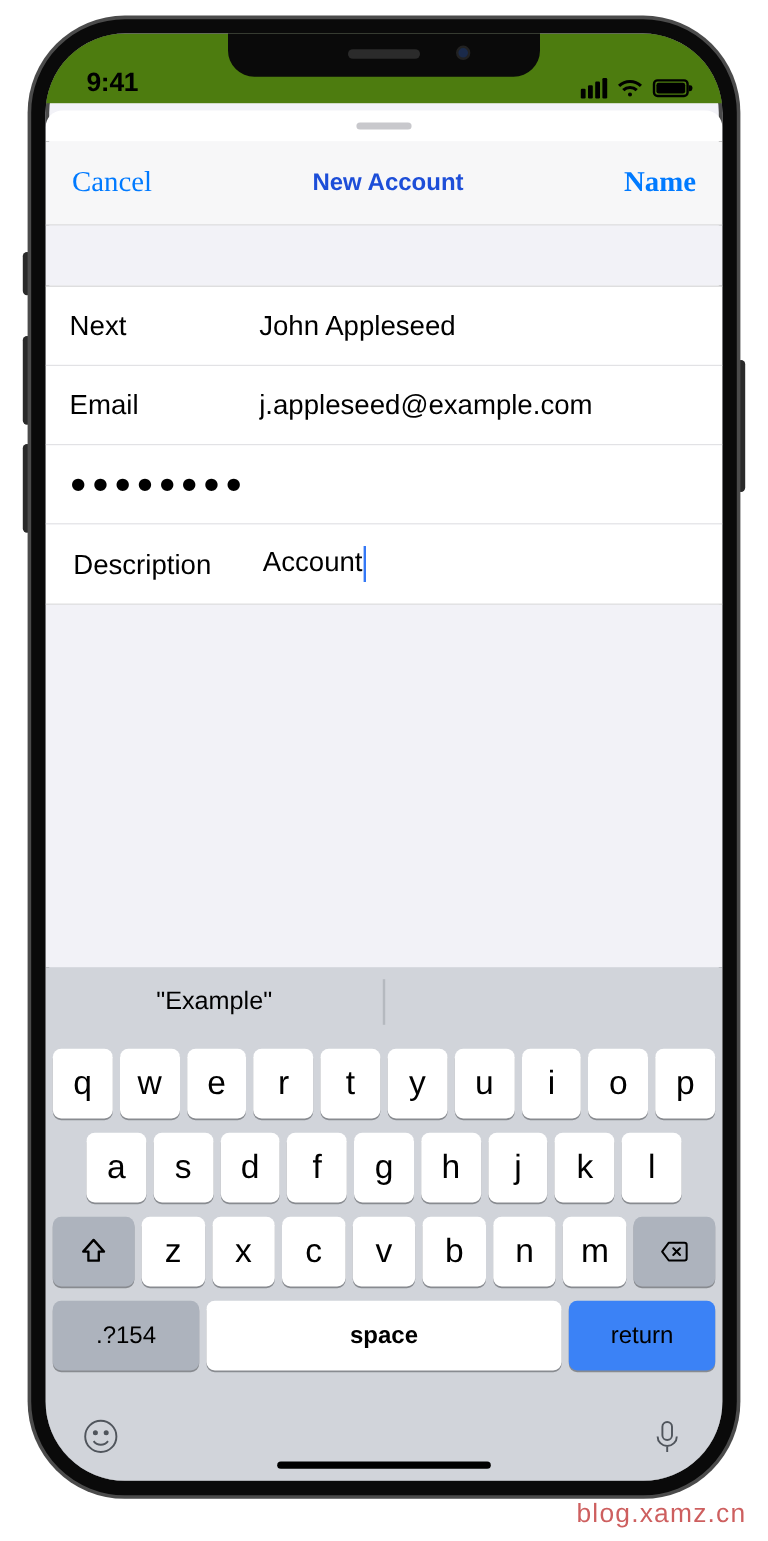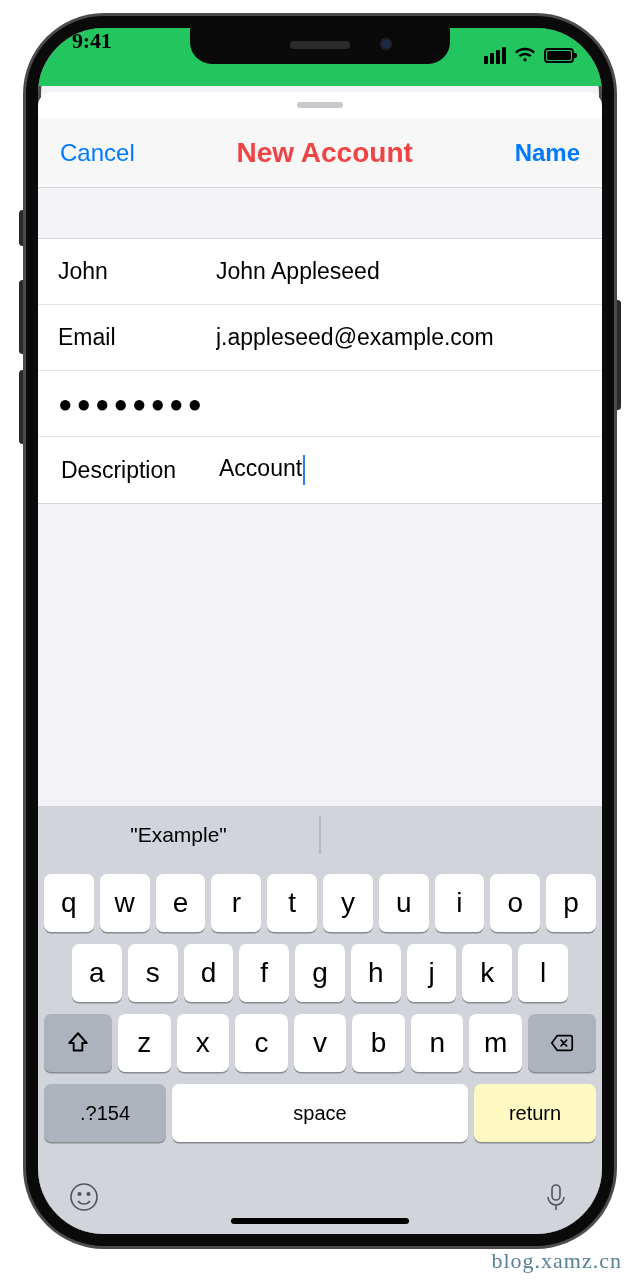--- a/index.html
+++ b/index.html
@@ -25,41 +25,41 @@
   .notch {
     position: absolute; top: -2px; left: 50%; transform: translateX(-50%);
     width: 260px; height: 38px; background: #0a0a0a;
     border-bottom-left-radius: 22px; border-bottom-right-radius: 22px;
     display: flex; align-items: center; justify-content: center; gap: 60px;
   }
   .speaker { width: 60px; height: 8px; background: #2b2b2b; border-radius: 4px; }
   .camera { width: 12px; height: 12px; background: #1a2a4a; border: 2px solid #222; border-radius: 50%; position: absolute; right: 58px; top: 12px; }
 
   
-  .status-bar { height: 58px; display: flex; justify-content: space-between; padding: 0 28px 4px 34px; color:#000; background:#22c55e;font-family:Liberation Serif, serif; }
+  .status-bar { height: 58px; display: flex; align-items: flex-end; justify-content: space-between; padding: 0 28px 4px 34px; color:#000; background:#4d7c0f; }
   .status-time { font-size: 22px; font-weight: 600; letter-spacing: -0.2px; }
   .status-right { display:flex; align-items:center; gap:8px; }
   .sig-bars { display:flex; align-items:flex-end; gap:2px; }
   .sig-bars span { width:4px; background:#000; border-radius:1px; display:block; }
   .sig-bars span:nth-child(1){height:8px;} .sig-bars span:nth-child(2){height:11px;}
   .sig-bars span:nth-child(3){height:14px;} .sig-bars span:nth-child(4){height:17px;}
   .wifi-icon svg, .batt svg { display:block; }
   .batt-body { width:30px; height:15px; border:2px solid #000; border-radius:4px; position:relative; }
   .batt-body::after { content:""; position:absolute; right:-5px; top:3px; width:3px; height:5px; background:#000; border-radius:0 2px 2px 0; }
   .batt-fill { position:absolute; left:1px; top:1px; bottom:1px; right:1px; background:#000; border-radius:2px; }
 
   
   .sheet-strip { height: 26px; background:#fff; border-top-left-radius: 14px; border-top-right-radius: 14px; display:flex; justify-content:center; align-items:center; margin-top:6px; }
   .grabber { width: 46px; height: 6px; background:#c8c8cc; border-radius: 3px; }
 
   
   .nav-bar { height: 70px; background:#f7f7f8; border-bottom:1px solid #d6d6d8; display:flex; align-items:center; justify-content:space-between; padding:0 22px; }
-  .nav-btn { color:#007aff; font-size:24px; background:none; border:none; cursor:pointer; }
+  .nav-btn { color:#007aff; font-size:24px; background:none; border:none; cursor:pointer;font-family:Liberation Serif, serif; }
   .nav-btn.next { font-weight:600; }
-  .nav-title { font-size:28px; font-weight:600; color:#ef4444; }
+  .nav-title { font-size:20px; font-weight:600; color:#1d4ed8; }
 
   
   .form-gap { height: 50px; background:#f2f2f7; }
   .form-rows { background:#fff; border-top:1px solid #d6d6d8; border-bottom:1px solid #d6d6d8; }
   .row { display:flex; align-items:center; height:66px; padding:0 20px; border-bottom:1px solid #e2e2e5; }
   .row:last-child { border-bottom:none;padding-left:23px; }
   .row-label { width:158px; font-size:23px; color:#000; }
   .row-input { flex:1; border:none; outline:none; font-size:23px; color:#000; background:transparent; }
   .row-password { flex:1; font-size:24px; letter-spacing:4px; color:#000; }
   .caret { display:inline-block; width:2px; height:30px; background:#3478f6; vertical-align:middle; margin-left:1px; animation:blink 1s step-start infinite; }
@@ -75,29 +75,29 @@
   .predict .empty { flex:1; }
 
   .krow { display:flex; gap:6px; padding:0 6px; margin-bottom:12px; }
   .krow.first { padding-top:10px; }
   .key { flex:1; height:58px; background:#fff; border-radius:7px; box-shadow:0 1.5px 0 #888b90; display:flex; align-items:center; justify-content:center; font-size:28px; color:#000; cursor:pointer; }
   .krow.mid { padding:0 34px; }
   .key.fn { background:#adb3bd; flex:0 0 68px; }
   .key.fn svg { width:26px; height:26px; }
   .krow.bottom { padding:0 6px 10px; }
   .key.num { background:#adb3bd; flex:0 0 122px; font-size:20px; }
-  .key.space { flex:1; font-size:20px; }
-  .key.return { background:#fef9c3; flex:0 0 122px; font-size:20px;text-align:right; }
+  .key.space { flex:1; font-size:20px;font-weight:bold; }
+  .key.return { background:#3b82f6; flex:0 0 122px; font-size:20px;text-align:right; }
 
   .kb-footer { display:flex; justify-content:space-between; align-items:center; height:70px; padding:0 30px; }
   .kb-footer svg { width:32px; height:32px; stroke:#50555c; fill:none; stroke-width:1.6; }
 
   .home-ind { position:absolute; bottom:10px; left:50%; transform:translateX(-50%); width:178px; height:6px; background:#000; border-radius:3px; }
 
-  .watermark { position:absolute; right:18px; bottom:10px; color:#0c4a6e; font-size:22px; font-family: Liberation Serif, serif; letter-spacing:1px; opacity:0.7; }
+  .watermark { position:absolute; right:18px; bottom:10px; color:#b91c1c; font-size:22px; font-family: Liberation Sans, sans-serif; letter-spacing:1px; opacity:0.7; }
 
   .screen-col { display:flex; flex-direction:column; height:100%; position:relative; }
 </style>
 </head>
 <body>
 <div class="stage">
 
   <div class="side-btn left1"></div>
   <div class="side-btn left2"></div>
   <div class="side-btn left3"></div>
@@ -137,21 +137,21 @@
       <div class="nav-bar">
         <button class="nav-btn">Cancel</button>
         <div class="nav-title">New Account</div>
         <button class="nav-btn next">Name</button>
       </div>
 
       <div class="form-gap"></div>
 
       <div class="form-rows">
         <div class="row">
-          <div class="row-label">John</div>
+          <div class="row-label">Next</div>
           <input class="row-input" value="John Appleseed" style="">
         </div>
         <div class="row">
           <div class="row-label">Email</div>
           <input class="row-input" value="j.appleseed@example.com" style="">
         </div>
         <div class="row">
           <div class="row-password">●●●●●●●●</div>
         </div>
         <div class="row">

